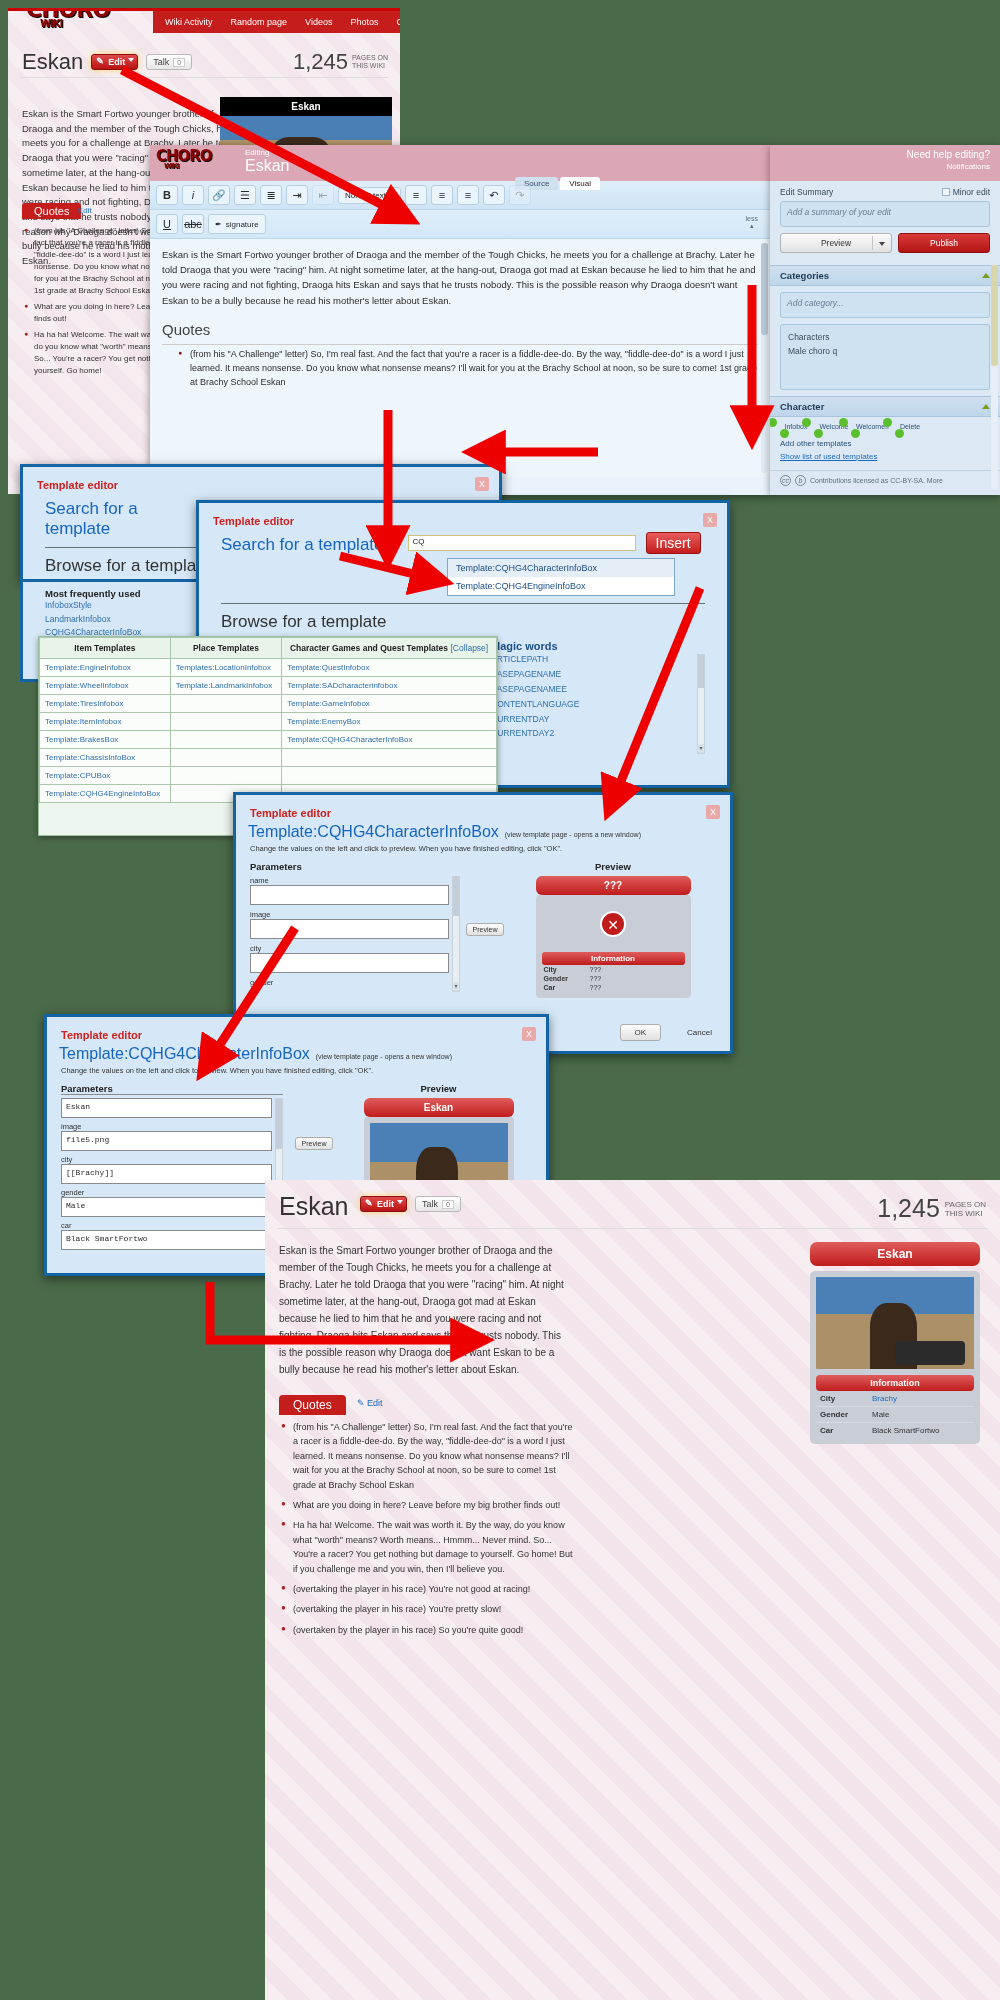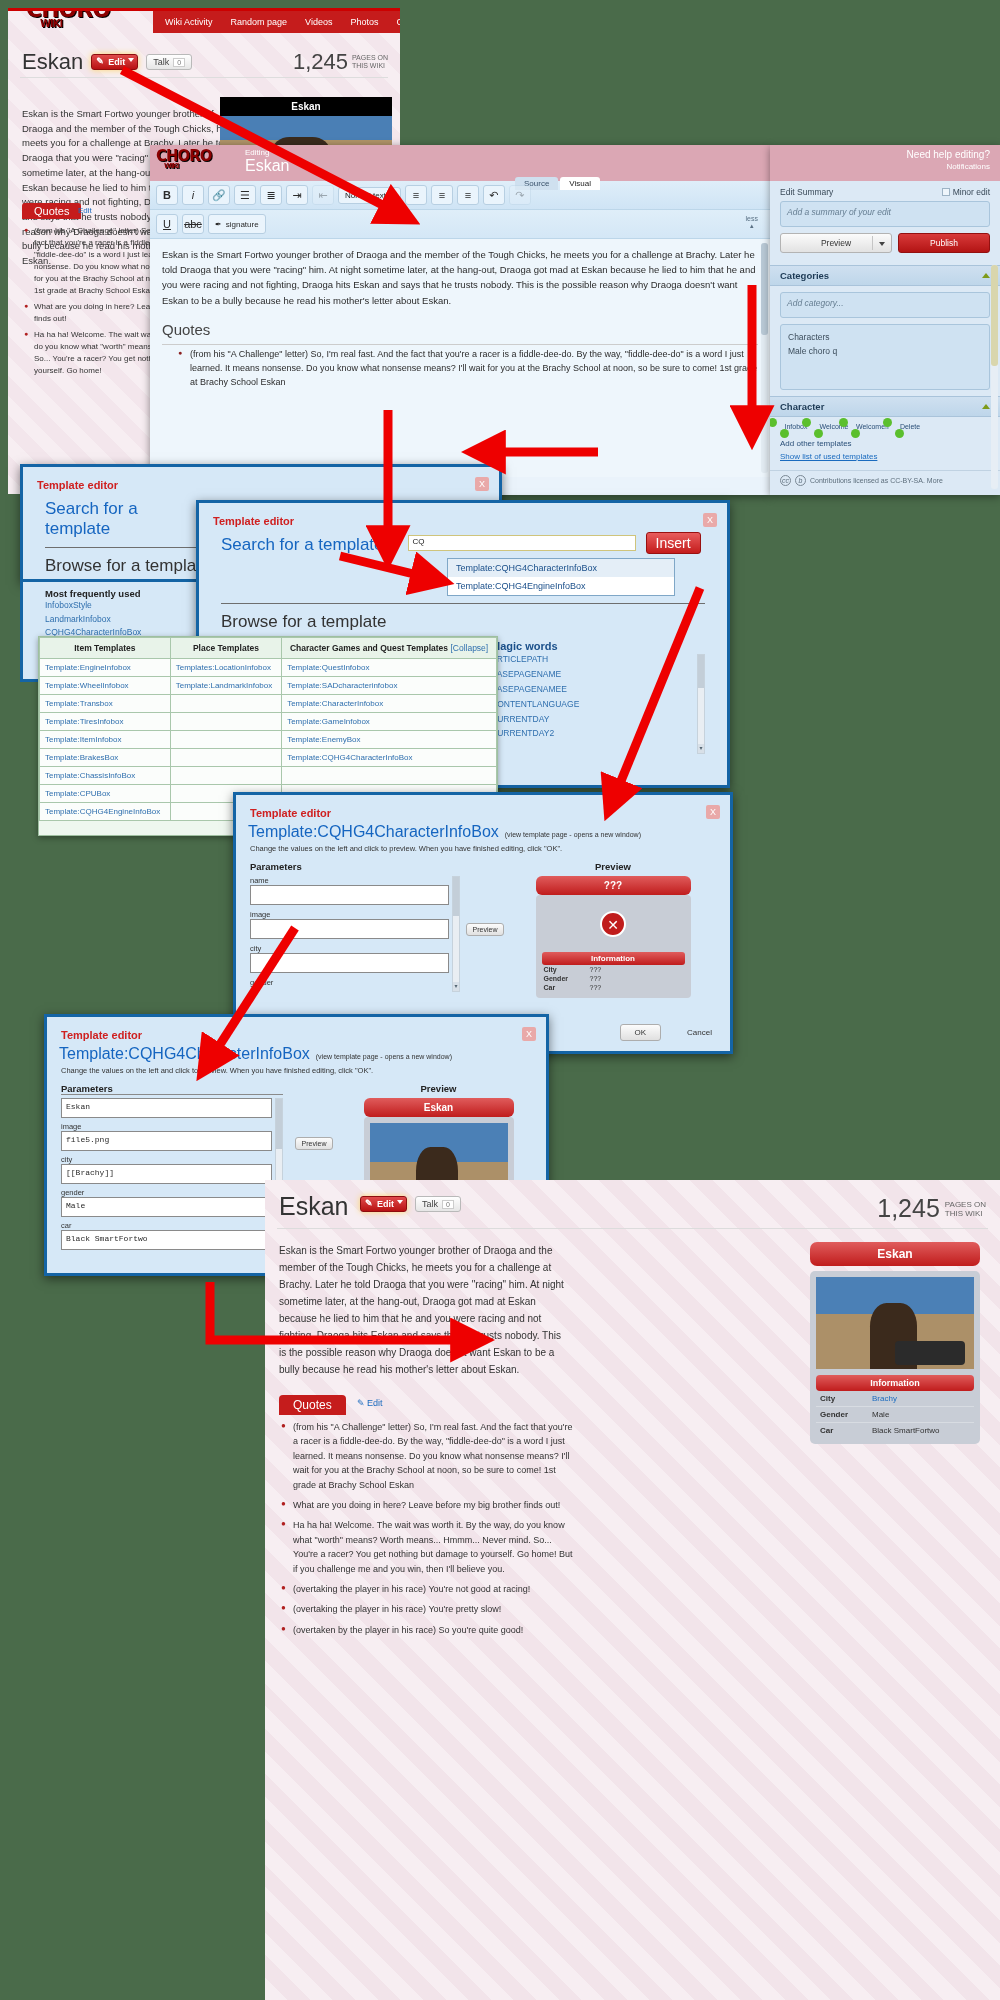--- a/index.html
+++ b/index.html
@@ -534,25 +534,20 @@
           <td>Template:EngineInfobox</td>
           <td>Templates:LocationInfobox</td>
           <td>Template:QuestInfobox</td>
         </tr>
         <tr>
           <td>Template:WheelInfobox</td>
           <td>Template:LandmarkInfobox</td>
           <td>Template:SADcharacterinfobox</td>
         </tr>
         <tr>
-          <td>Template:Transbox</td>
-          <td></td>
-          <td>Template:CharacterInfobox</td>
-        </tr>
-        <tr>
           <td>Template:TiresInfobox</td>
           <td></td>
           <td>Template:GameInfobox</td>
         </tr>
         <tr>
           <td>Template:ItemInfobox</td>
           <td></td>
           <td>Template:EnemyBox</td>
         </tr>
         <tr>

